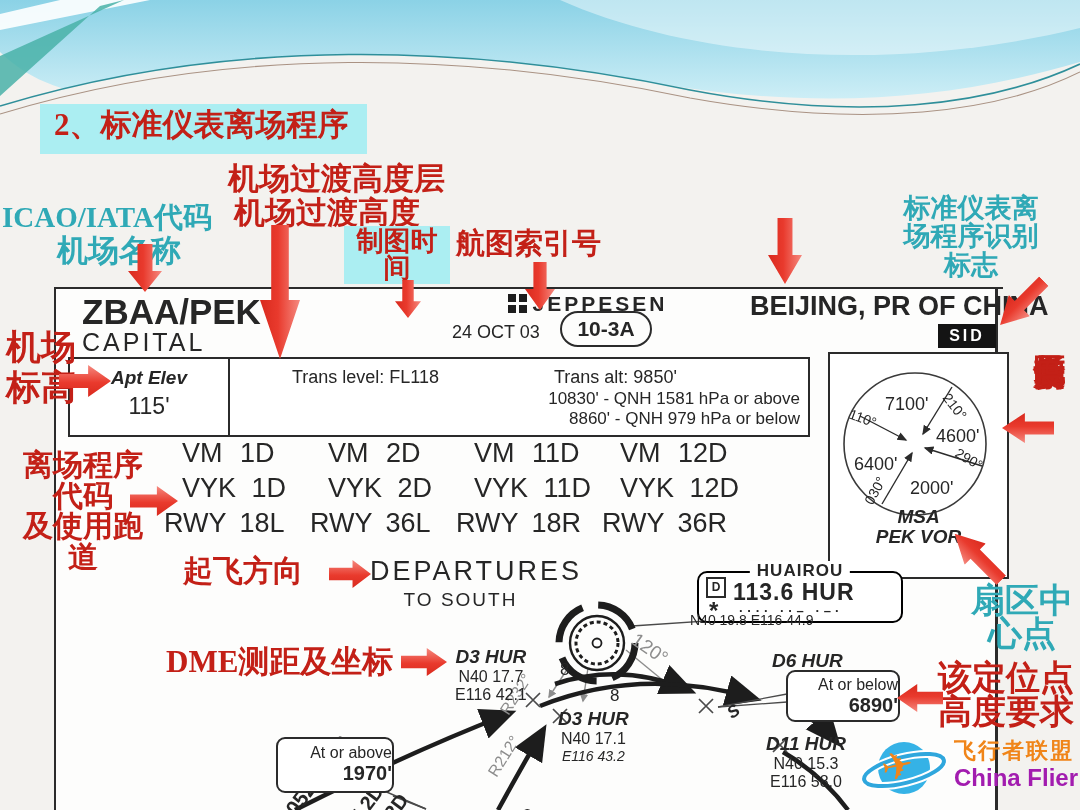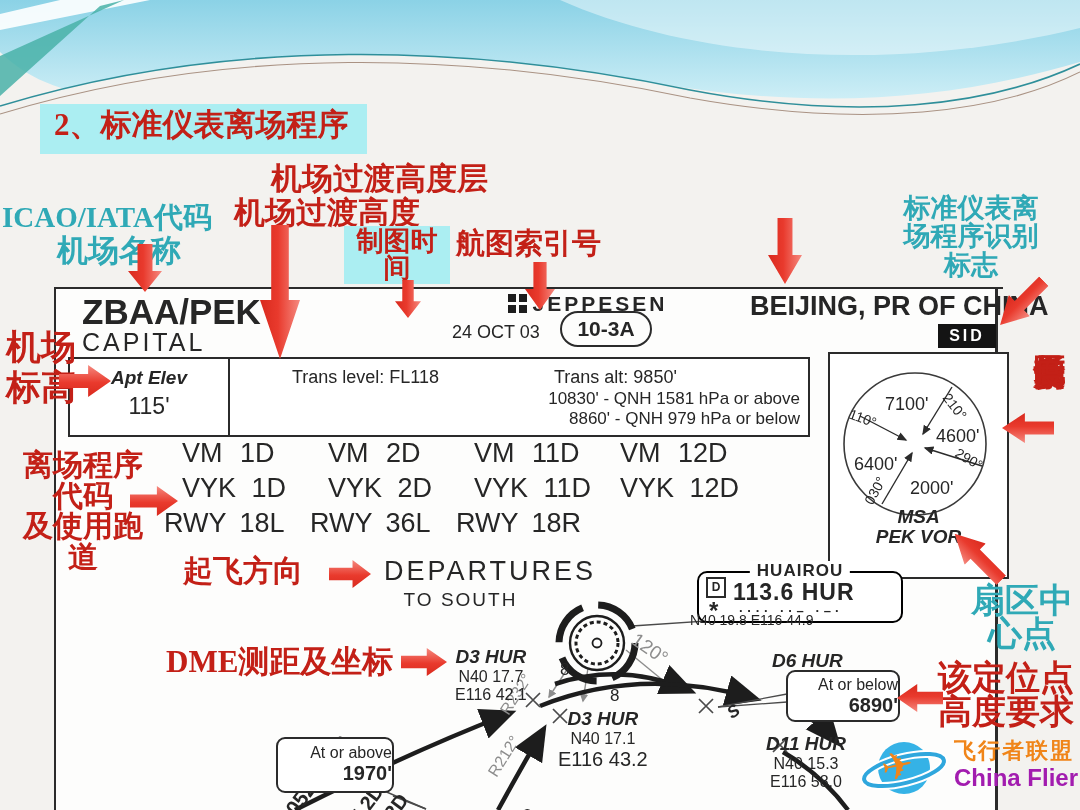--- a/index.html
+++ b/index.html
@@ -43,21 +43,21 @@
     <path d="M0,96 L100,6 L124,0 L0,56 Z" fill="#49b2a8" opacity="0.85"></path>
     <path d="M0,106 C230,36 470,44 690,90 C860,122 990,106 1080,64 V125 H0 Z" fill="#f3f2ef"></path>
     <path d="M0,106 C230,36 470,44 690,90 C860,122 990,106 1080,64" stroke="#2f8f9a" stroke-width="1.6" fill="none"></path>
     <path d="M0,114 C230,44 470,52 690,98 C870,130 1000,112 1080,72" stroke="#8a6a55" stroke-width="1.1" fill="none" opacity="0.7"></path>
   </svg>
 
   <div class="abs cn red hl" style="left:40px;top:104px;padding:0 18px 8px 14px;font-size:31px;z-index:20;">2、标准仪表离场程序</div>
 
   <div class="abs cn teal" style="left:57px;top:230px;font-size:31px;z-index:20;">机场名称</div>
   <div class="abs cn teal" style="left:2px;top:198px;font-size:29px;z-index:20;">ICAO/IATA代码</div>
-  <div class="abs cn red" style="left:228px;top:158px;font-size:31px;z-index:20;margin-left:43px;">机场过渡高度层</div>
+  <div class="abs cn red" style="left:228px;top:158px;font-size:31px;z-index:20;">机场过渡高度层</div>
   <div class="abs cn red" style="left:234px;top:192px;font-size:31px;z-index:20;">机场过渡高度</div>
   <div class="abs cn red hl preline" style="left:344px;top:226px;width:106px;font-size:27px;padding:2px 0;z-index:20;">制图时
 间</div>
   <div class="abs cn red" style="left:456px;top:224px;font-size:29px;z-index:20;">航图索引号</div>
   <div class="abs cn teal preline" style="left:888px;top:194px;width:166px;font-size:27px;line-height:1.05;z-index:20;">标准仪表离
 场程序识别
 标志</div>
   <div class="abs cn red preline" style="left:8px;top:450px;width:150px;font-size:30px;line-height:1.02;z-index:20;">离场程序
 代码
 及使用跑
@@ -150,23 +150,24 @@
     <div class="cfont" style="font-size:27px;word-spacing:10px;">VM 2D</div>
     <div class="cfont" style="font-size:27px;word-spacing:10px;">VM 11D</div>
     <div class="cfont" style="font-size:27px;word-spacing:10px;">VM 12D</div>
     <div class="cfont" style="font-size:27px;word-spacing:8px;">VYK 1D</div>
     <div class="cfont" style="font-size:27px;word-spacing:8px;">VYK 2D</div>
     <div class="cfont" style="font-size:27px;word-spacing:8px;">VYK 11D</div>
     <div class="cfont" style="font-size:27px;word-spacing:8px;">VYK 12D</div>
     <div class="cfont" style="font-size:27px;word-spacing:6px;margin-left:-18px;">RWY 18L</div>
     <div class="cfont" style="font-size:27px;word-spacing:6px;margin-left:-18px;">RWY 36L</div>
     <div class="cfont" style="font-size:27px;word-spacing:6px;margin-left:-18px;">RWY 18R</div>
-  </div>
-
-  <div class="abs cfont" style="left:384px;top:556px;font-size:27px;letter-spacing:3px;z-index:6;">DEPARTURES</div>
+    <div class="cfont" style="font-size:27px;word-spacing:6px;margin-left:-18px;">RWY 36R</div>
+  </div>
+
+  <div class="abs cfont" style="left:370px;top:556px;font-size:27px;letter-spacing:3px;z-index:6;">DEPARTURES</div>
   <div class="abs cfont" style="left:378px;top:589px;width:165px;text-align:center;font-size:19px;letter-spacing:2px;z-index:6;">TO SOUTH</div>
 
   <div class="abs" style="left:697px;top:571px;width:202px;height:48px;border:2px solid #000000;border-radius:10px;background:#fff;z-index:8;">
     <div class="abs cfont" style="left:50%;top:-12px;transform:translateX(-50%);background:#fff;padding:0 7px;font-size:17px;font-weight:bold;letter-spacing:1px;">HUAIROU</div>
     <div class="abs cfont" style="left:7px;top:4px;width:16px;height:17px;border:2px solid #2b2b2b;text-align:center;font-size:12px;font-weight:bold;line-height:17px;">D</div>
     <div class="abs cfont" style="left:10px;top:24px;font-size:24px;font-weight:bold;">*</div>
     <div class="abs cfont" style="left:34px;top:6px;font-size:23px;font-weight:bold;letter-spacing:1px;">113.6 HUR</div>
     <div class="abs cfont" style="left:40px;top:30px;font-size:13px;font-weight:bold;letter-spacing:4px;">···· ··– ·–·</div>
   </div>
   <div class="abs cfont" style="left:690px;top:612px;font-size:14px;z-index:8;">N40 19.8 E116 44.9</div>
@@ -232,21 +233,21 @@
   <div class="abs cfont rot" style="left:498px;top:852px;font-size:20px;font-weight:bold;transform:rotate(-53deg);white-space:nowrap;z-index:8;">VM 12D</div>
 
   <div class="abs" style="left:455px;top:646px;z-index:8;text-align:center;">
     <div class="cfont fixname" style="font-size:19px;">D3 HUR</div>
     <div class="cfont" style="font-size:16px;">N40 17.7</div>
     <div class="cfont" style="font-size:16px;">E116 42.1</div>
   </div>
   <div class="abs" style="left:558px;top:708px;z-index:8;text-align:center;">
     <div class="cfont fixname" style="font-size:19px;">D3 HUR</div>
     <div class="cfont" style="font-size:16px;">N40 17.1</div>
-    <div class="cfont" style="font-size:20px;">E116 43.2</div>
+    <div class="cfont" style="font-size:14px;font-style:italic;">E116 43.2</div>
   </div>
   <div class="abs cfont fixname" style="left:772px;top:650px;font-size:19px;z-index:8;">D6 HUR</div>
   <div class="bubble" style="left:786px;top:670px;width:110px;height:48px;">
     <div class="cfont" style="font-size:16px;margin-top:4px;">At or below</div>
     <div class="cfont" style="font-size:20px;font-weight:bold;">6890'</div>
   </div>
   <div class="abs" style="left:748px;top:733px;width:116px;z-index:8;text-align:center;">
     <div class="cfont fixname" style="font-size:19px;">D11 HUR</div>
     <div class="cfont" style="font-size:16px;">N40 15.3</div>
     <div class="cfont" style="font-size:16px;">E116 58.0</div>

